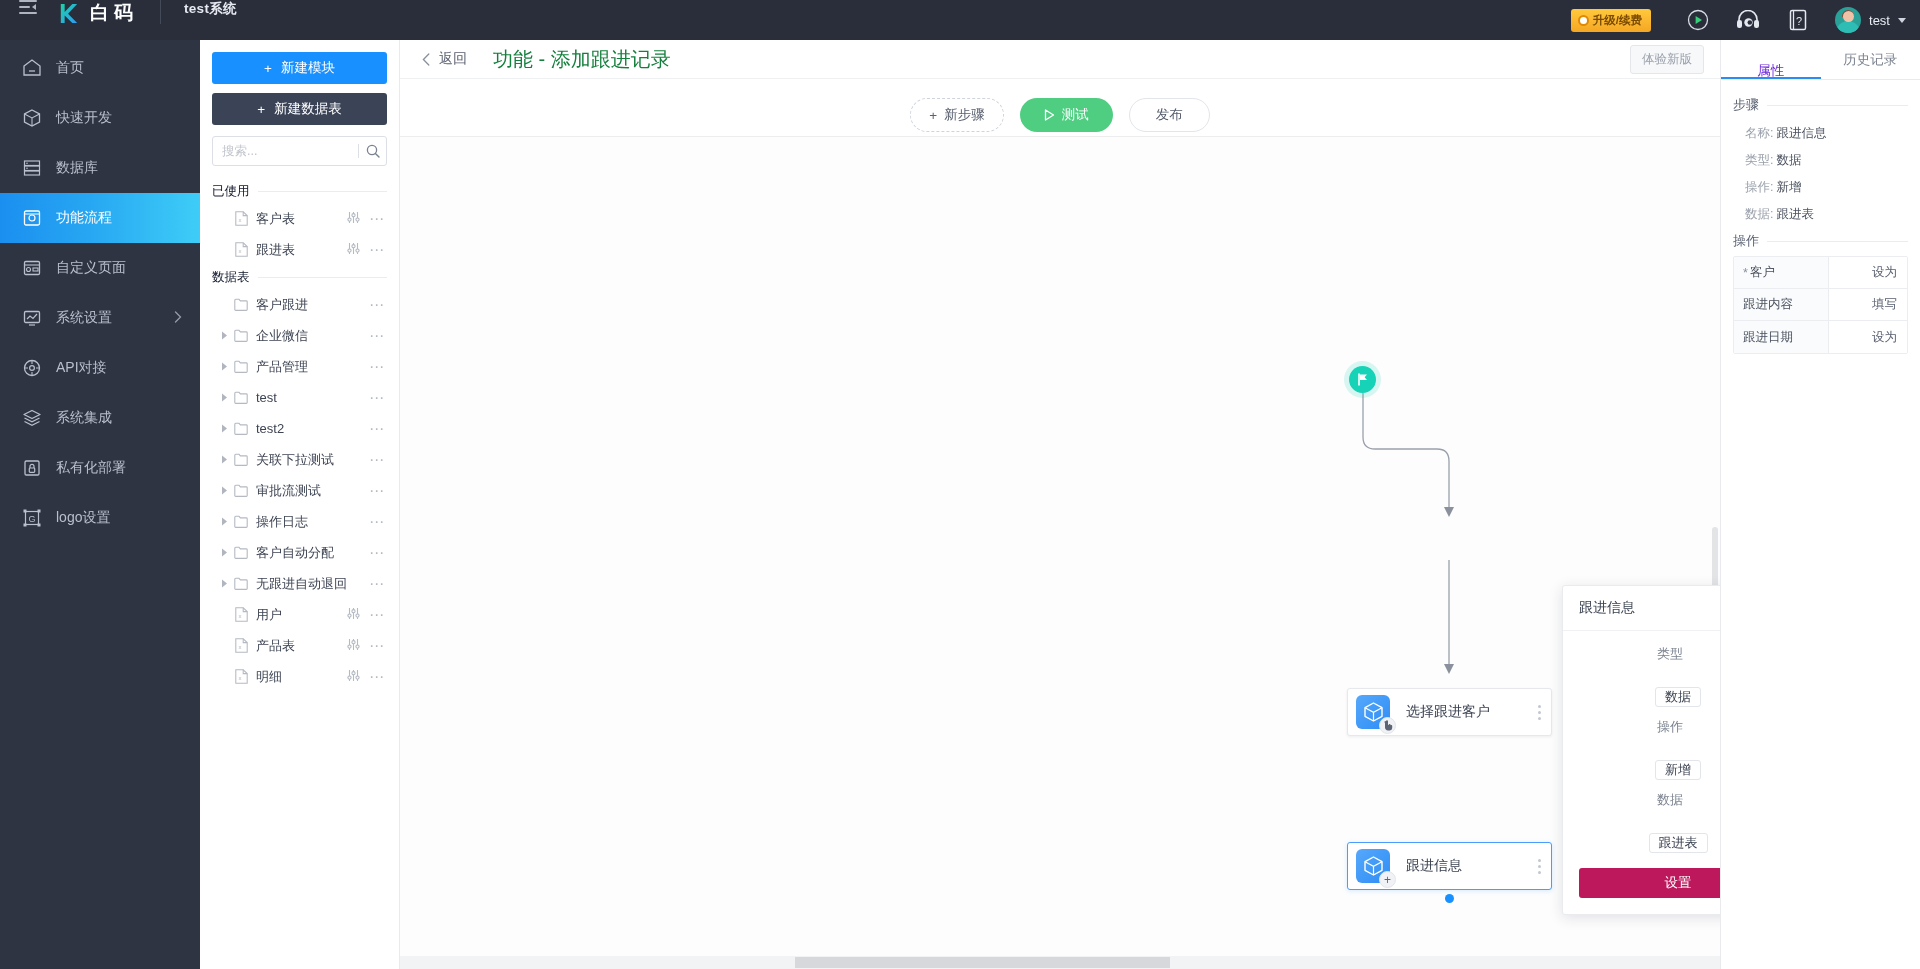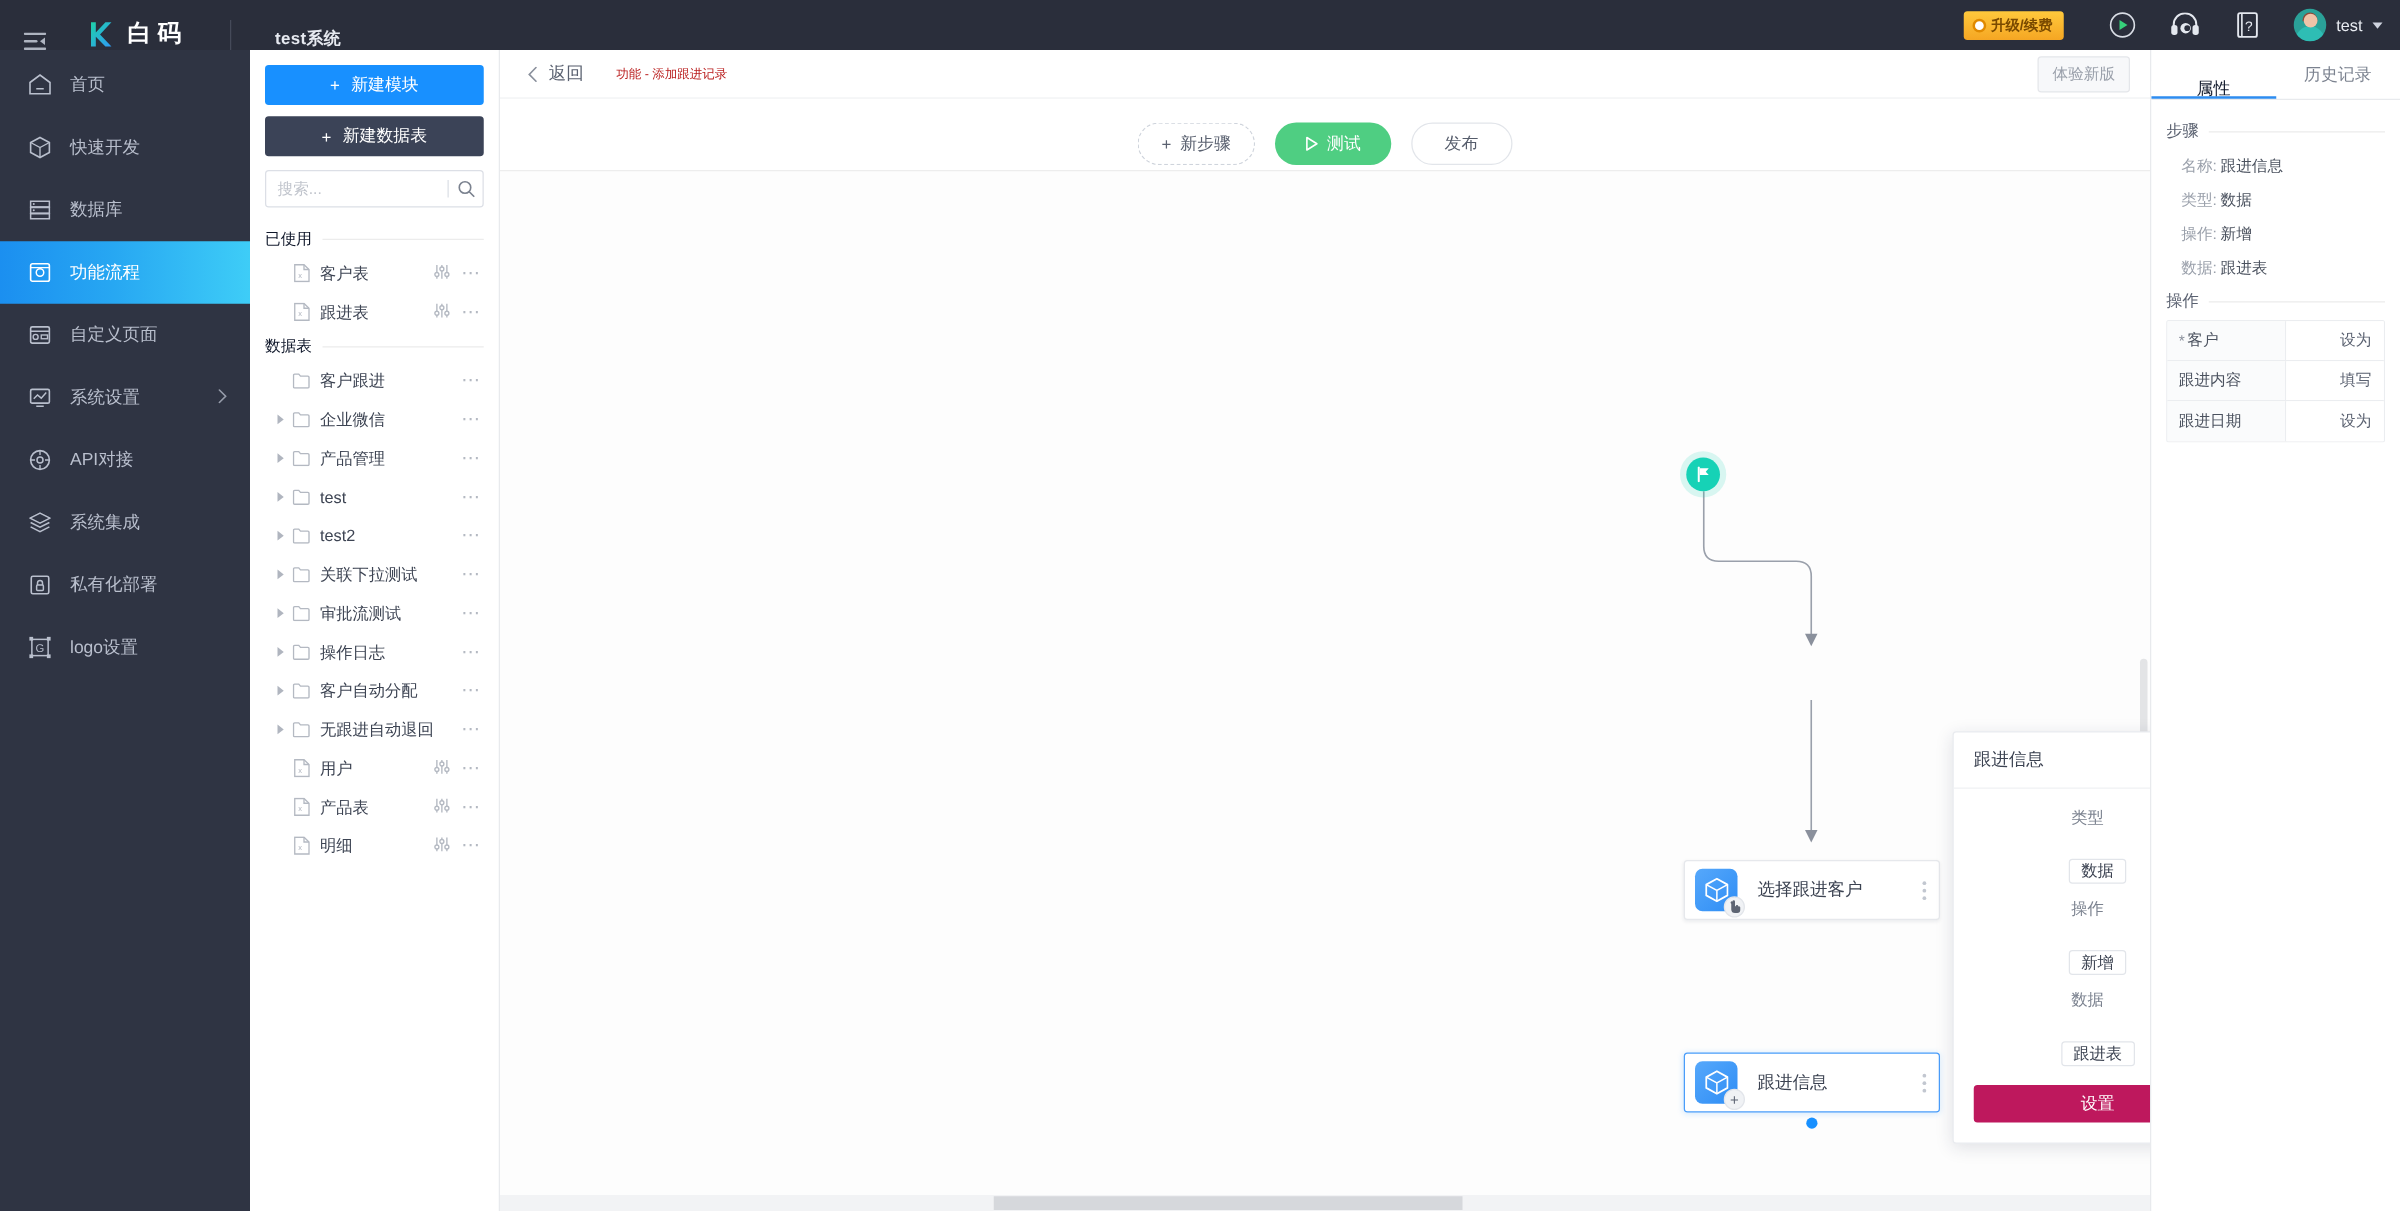--- a/index.html
+++ b/index.html
@@ -6,22 +6,22 @@
   html, body {
     width: 1920px; height: 969px;
     font-family: "Liberation Sans", "DejaVu Sans", sans-serif;
     overflow: hidden; background: #fff;
     -webkit-font-smoothing: antialiased;
   }
   .app { position: relative; width: 1920px; height: 969px; display: flex; flex-direction: column; }
 
   
   .topbar {
-    height: 40px; background: #2a2e3b; display: flex; align-items: flex-end;
-    flex: 0 0 40px; color: #e9ecf2; position: relative; z-index: 40; gap: 12px;
+    height: 40px; background: #2a2e3b; display: flex; align-items: flex-start;
+    flex: 0 0 40px; color: #e9ecf2; position: relative; z-index: 40;
   }
   .tb-toggle { width: 56px; display: flex; align-items: center; justify-content: center; cursor: pointer; }
   .tb-logo { display: flex; align-items: center; gap: 9px; padding-right: 22px; }
   .tb-logo-mark { width: 25px; height: 25px; border-radius: 5px; display:block; }
   .tb-logo-text { font-size: 19px; letter-spacing: 5px; color: #fff; font-weight: 600; }
   .tb-div { width: 1px; height: 24px; background: #454a59; }
   .tb-sys { font-size: 13.5px; color: #e6e9f0; padding-left: 23px; font-weight: 600; letter-spacing:.3px;}
   .tb-right { margin-left: auto; display: flex; align-items: center; gap: 0; padding-right: 14px; }
   .tb-upgrade {
     background: linear-gradient(180deg,#ffc93c,#f5a623); color: #7a4a00; font-size: 11.5px;
@@ -98,21 +98,21 @@
   .indent-0 { padding-left: 4px; }
   .indent-1 { padding-left: 20px; }
 
   
   .main { flex: 1; min-width: 0; display: flex; flex-direction: column; background: #fff; }
   .page-head {
     height: 39px; flex: 0 0 39px; background:#fff; border-bottom: 1px solid #eef0f2;
     display: flex; align-items: center; padding: 0 16px 0 22px;
   }
   .back { display: flex; align-items: center; gap: 9px; color: #5a6170; font-size: 14px; cursor: pointer;}
-  .page-title { font-size: 10px; color: #b91c1c; margin-left: 26px; }
+  .page-title { font-size: 20px; color: #15803d; margin-left: 26px; }
   .btn-newver {
     margin-left: auto; border: 1px solid #e4e6ea; background:#f7f8fa; color:#9aa0ab; font-size: 12.5px;
     padding: 5px 11px; border-radius: 3px; cursor: pointer; font-family: inherit;
   }
 
   .canvas-wrap { flex: 1; position: relative; min-height: 0; background: #fff; }
   .canvas-toolbar {
     position: absolute; top: 14px; left: 0; right: 0; height: 44px;
     display: flex; align-items: center; justify-content: center; gap: 16px; z-index: 12;
   }
@@ -192,21 +192,21 @@
   .vscroll .thumb { position:absolute; top:260px; height:230px; left:0; width:6px; background:#e3e4e6; border-radius:3px; cursor:pointer;}
 
   
   .props { width: 200px; flex: 0 0 200px; background: #fff; border-left: 1px solid #e8eaed;
            display: flex; flex-direction: column; overflow: hidden; }
   .props-tabs { display: flex; height: 40px; flex: 0 0 40px; border-bottom: 1px solid #e8eaed; }
   .props-tab {
     flex: 1; display: flex; align-items: center; justify-content: center; font-size: 13.5px;
     color: #7b828f; cursor: pointer; position: relative;
   }
-  .props-tab.active { color: #0f172a; background: #fff; border-bottom: 2px solid #2d8cf0; margin-top: 25px; }
+  .props-tab.active { color: #6d28d9; background: #fff; border-bottom: 2px solid #2d8cf0; margin-top: 25px; }
   .props-body { padding: 12px 12px 0 12px; overflow: hidden; }
   .sect { display: flex; align-items: center; gap: 8px; margin: 4px 0 6px 0; }
   .sect .t { font-size: 13px; color: #5a6170; white-space: nowrap; }
   .sect .ln { flex: 1; height: 1px; background: #ececec; }
   .kv { font-size: 12.5px; color: #4b525f; padding: 5px 0 5px 12px; display: flex; gap: 3px; }
   .kv .k { color: #9aa0ab; }
   .op-table { border: 1px solid #ebedf0; border-radius: 2px; margin-top: 4px; }
   .op-row { display: flex; height: 32px; border-bottom: 1px solid #ebedf0; }
   .op-row:last-child { border-bottom: none; }
   .op-name {

